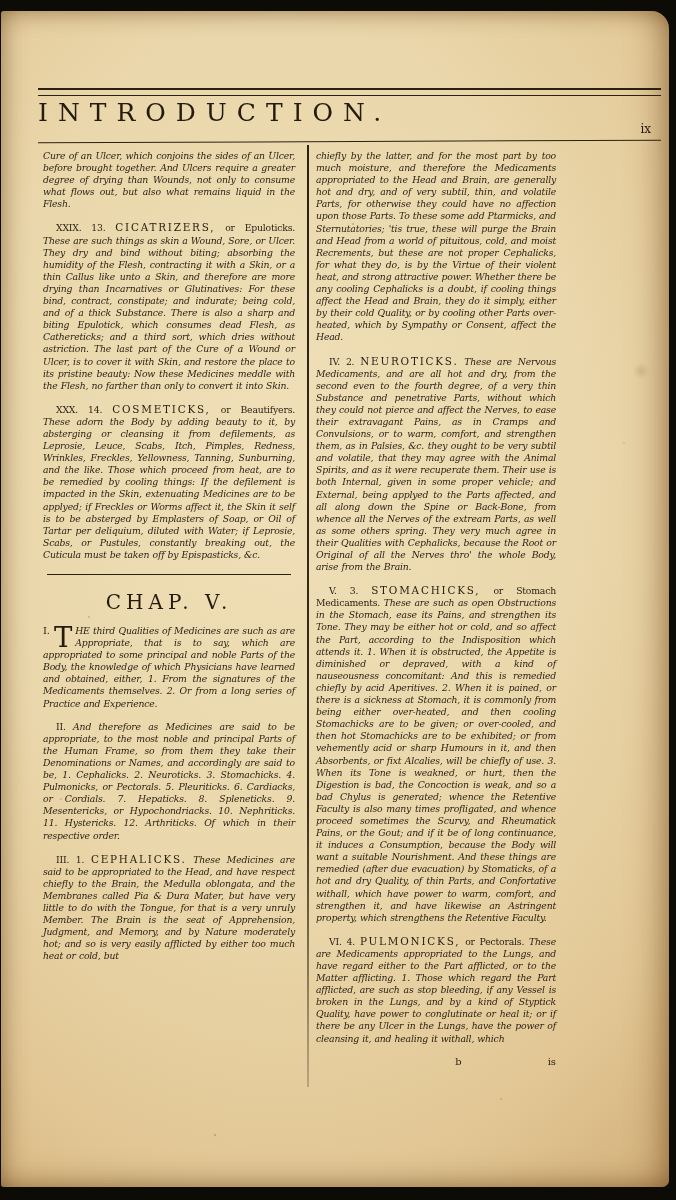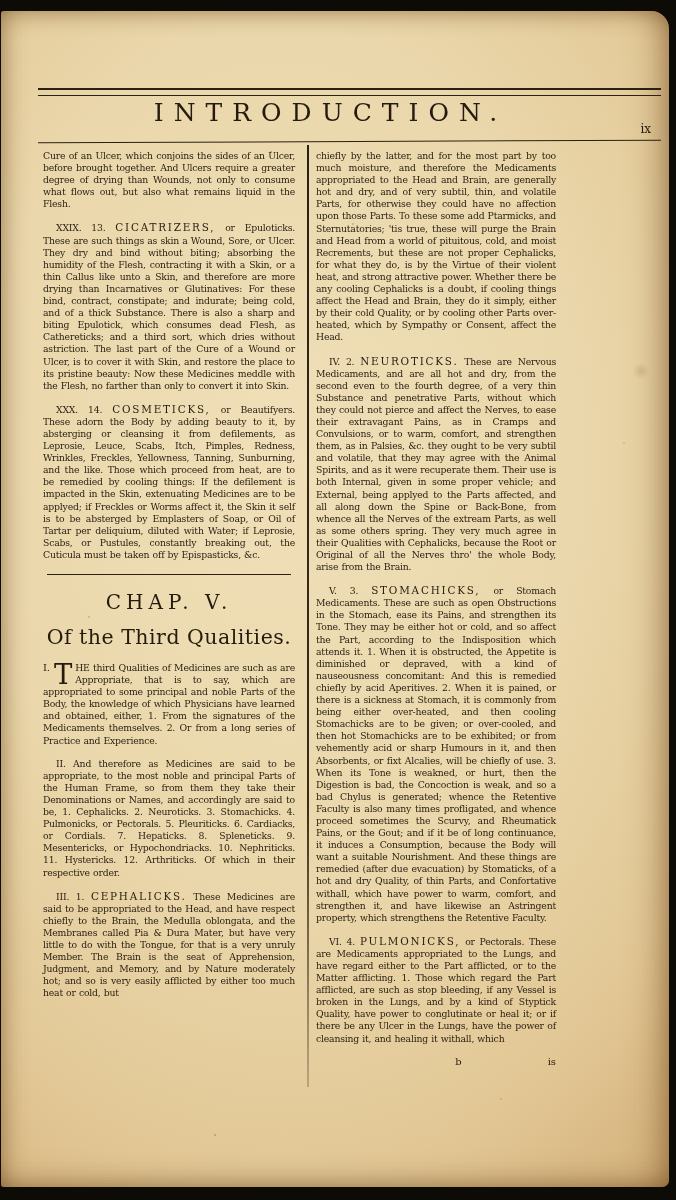--- a/index.html
+++ b/index.html
@@ -31,21 +31,21 @@
       radial-gradient(circle 1.5px at 60px 788px, rgba(70,45,15,.45), transparent 70%),
       radial-gradient(circle 12px at 640px 360px, rgba(120,80,30,.18), transparent 70%),
       radial-gradient(circle 9px at 75px 235px, rgba(140,95,40,.12), transparent 70%);
   }
   .double-rule {
     position:absolute; top:77px; left:37px; width:623px; height:5px;
     border-top:2.2px solid #2b2113; border-bottom:1.6px solid #2b2113;
   }
   .title-row { position:absolute; top:87px; left:37px; width:623px; height:40px; }
   .page-title {
-    display:block; text-align:center; padding-right:38px;
+    display:block; text-align:left; padding-right:38px;
     font-size:25px; letter-spacing:10px; color:#241b0d; font-weight:normal;
   }
   .page-number {
     position:absolute; right:10px; bottom:2px; font-size:12px; color:#241b0d;
   }
   .head-rule {
     position:absolute; top:130px; left:37px; width:623px;
     border-top:1.8px solid #2b2113; transform:rotate(-0.25deg);
   }
   .col { position:absolute; top:139px; color:#271e10; }
@@ -53,21 +53,21 @@
   .col-right { left:315px; width:240px; }
   .col-divider {
     position:absolute; top:134px; left:306px; width:1.6px; height:942px;
     background:linear-gradient(#2b2113, #3a2d18 70%, rgba(58,45,24,.25));
   }
   .para {
     margin:0 0 11px 0; font-size:9.3px; line-height:12.1px;
     text-align:justify; letter-spacing:-0.2px; word-spacing:0.4px;
   }
   .para.indent { text-indent:13px; }
-  .it { }
+  .it { font-style:italic; }
   .entry-label { font-style:normal; }
   .entry-name  { font-style:normal; font-size:10.4px; letter-spacing:1.8px; }
   .entry-suffix{ font-style:normal; }
   .mid-rule {
     border:none; border-top:1.6px solid #2b2113; margin:13px 4px 15px 4px;
   }
   .chap-heading {
     text-align:center; font-size:20px; letter-spacing:5px;
     margin:0 0 11px 0; color:#241b0d;
   }
@@ -97,21 +97,20 @@
     <span class="page-title">INTRODUCTION.</span>
     <span class="page-number">ix</span>
   </div>
   <div class="head-rule"></div>
   <div class="col col-left" id="col-left">
       <p class="para it"><span class="it">Cure of an Ulcer, which conjoins the sides of an Ulcer, before brought together. And Ulcers require a greater degree of drying than Wounds, not only to consume what flows out, but also what remains liquid in the Flesh.</span></p>
       <p class="para indent"><span class="entry-label">XXIX. 13. </span><span class="entry-name">CICATRIZERS,</span><span class="entry-suffix"> or Epuloticks.</span><span class="it"> These are such things as skin a Wound, Sore, or Ulcer. They dry and bind without biting; absorbing the humidity of the Flesh, contracting it with a Skin, or a thin Callus like unto a Skin, and therefore are more drying than Incarnatives or Glutinatives: For these bind, contract, constipate; and indurate; being cold, and of a thick Substance. There is also a sharp and biting Epulotick, which consumes dead Flesh, as Cathereticks; and a third sort, which dries without astriction. The last part of the Cure of a Wound or Ulcer, is to cover it with Skin, and restore the place to its pristine beauty: Now these Medicines meddle with the Flesh, no farther than only to convert it into Skin.</span></p>
       <p class="para indent"><span class="entry-label">XXX. 14. </span><span class="entry-name">COSMETICKS,</span><span class="entry-suffix"> or Beautifyers.</span><span class="it"> These adorn the Body by adding beauty to it, by absterging or cleansing it from defilements, as Leprosie, Leuce, Scabs, Itch, Pimples, Redness, Wrinkles, Freckles, Yellowness, Tanning, Sunburning, and the like. Those which proceed from heat, are to be remedied by cooling things: If the defilement is impacted in the Skin, extenuating Medicines are to be applyed; if Freckles or Worms affect it, the Skin it self is to be absterged by Emplasters of Soap, or Oil of Tartar per deliquium, diluted with Water; if Leprosie, Scabs, or Pustules, constantly breaking out, the Cuticula must be taken off by Epispasticks, &amp;c.</span></p>
       <hr class="mid-rule">
       <div class="chap-heading">CHAP. V.</div>
-      <div class="chap-title">Of the Third Qualities.</div>
       <p class="para sec1"><span class="sec-label">I.</span><span class="drop-cap">T</span><span class="it">HE third Qualities of Medicines are such as are Appropriate, that is to say, which are appropriated to some principal and noble Parts of the Body, the knowledge of which Physicians have learned and obtained, either, 1. From the signatures of the Medicaments themselves. 2. Or from a long series of Practice and Experience.</span></p>
       <p class="para indent"><span class="entry-label">II. </span><span class="it">And therefore as Medicines are said to be appropriate, to the most noble and principal Parts of the Human Frame, so from them they take their Denominations or Names, and accordingly are said to be, 1. Cephalicks. 2. Neuroticks. 3. Stomachicks. 4. Pulmonicks, or Pectorals. 5. Pleuriticks. 6. Cardiacks, or Cordials. 7. Hepaticks. 8. Spleneticks. 9. Mesentericks, or Hypochondriacks. 10. Nephriticks. 11. Hystericks. 12. Arthriticks. Of which in their respective order.</span></p>
       <p class="para indent"><span class="entry-label">III. 1. </span><span class="entry-name">CEPHALICKS.</span><span class="it"> These Medicines are said to be appropriated to the Head, and have respect chiefly to the Brain, the Medulla oblongata, and the Membranes called Pia &amp; Dura Mater, but have very little to do with the Tongue, for that is a very unruly Member. The Brain is the seat of Apprehension, Judgment, and Memory, and by Nature moderately hot; and so is very easily afflicted by either too much heat or cold, but</span></p>
     </div>
   <div class="col-divider"></div>
   <div class="col col-right" id="col-right">
       <p class="para it"><span class="it">chiefly by the latter, and for the most part by too much moisture, and therefore the Medicaments appropriated to the Head and Brain, are generally hot and dry, and of very subtil, thin, and volatile Parts, for otherwise they could have no affection upon those Parts. To these some add Ptarmicks, and Sternutatories; 'tis true, these will purge the Brain and Head from a world of pituitous, cold, and moist Recrements, but these are not proper Cephalicks, for what they do, is by the Virtue of their violent heat, and strong attractive power. Whether there be any cooling Cephalicks is a doubt, if cooling things affect the Head and Brain, they do it simply, either by their cold Quality, or by cooling other Parts over-heated, which by Sympathy or Consent, affect the Head.</span></p>
       <p class="para indent"><span class="entry-label">IV. 2. </span><span class="entry-name">NEUROTICKS.</span><span class="it"> These are Nervous Medicaments, and are all hot and dry, from the second even to the fourth degree, of a very thin Substance and penetrative Parts, without which they could not pierce and affect the Nerves, to ease their extravagant Pains, as in Cramps and Convulsions, or to warm, comfort, and strengthen them, as in Palsies, &amp;c. they ought to be very subtil and volatile, that they may agree with the Animal Spirits, and as it were recuperate them. Their use is both Internal, given in some proper vehicle; and External, being applyed to the Parts affected, and all along down the Spine or Back-Bone, from whence all the Nerves of the extream Parts, as well as some others spring. They very much agree in their Qualities with Cephalicks, because the Root or Original of all the Nerves thro' the whole Body, arise from the Brain.</span></p>
       <p class="para indent"><span class="entry-label">V. 3. </span><span class="entry-name">STOMACHICKS,</span><span class="entry-suffix"> or Stomach Medicaments.</span><span class="it"> These are such as open Obstructions in the Stomach, ease its Pains, and strengthen its Tone. They may be either hot or cold, and so affect the Part, according to the Indisposition which attends it. 1. When it is obstructed, the Appetite is diminished or depraved, with a kind of nauseousness concomitant: And this is remedied chiefly by acid Aperitives. 2. When it is pained, or there is a sickness at Stomach, it is commonly from being either over-heated, and then cooling Stomachicks are to be given; or over-cooled, and then hot Stomachicks are to be exhibited; or from vehemently acid or sharp Humours in it, and then Absorbents, or fixt Alcalies, will be chiefly of use. 3. When its Tone is weakned, or hurt, then the Digestion is bad, the Concoction is weak, and so a bad Chylus is generated; whence the Retentive Faculty is also many times profligated, and whence proceed sometimes the Scurvy, and Rheumatick Pains, or the Gout; and if it be of long continuance, it induces a Consumption, because the Body will want a suitable Nourishment. And these things are remedied (after due evacuation) by Stomaticks, of a hot and dry Quality, of thin Parts, and Confortative withall, which have power to warm, comfort, and strengthen it, and have likewise an Astringent property, which strengthens the Retentive Faculty.</span></p>
       <p class="para indent"><span class="entry-label">VI. 4. </span><span class="entry-name">PULMONICKS,</span><span class="entry-suffix"> or Pectorals.</span><span class="it"> These are Medicaments appropriated to the Lungs, and have regard either to the Part afflicted, or to the Matter afflicting. 1. Those which regard the Part afflicted, are such as stop bleeding, if any Vessel is broken in the Lungs, and by a kind of Styptick Quality, have power to conglutinate or heal it; or if there be any Ulcer in the Lungs, have the power of cleansing it, and healing it withall, which</span></p>

